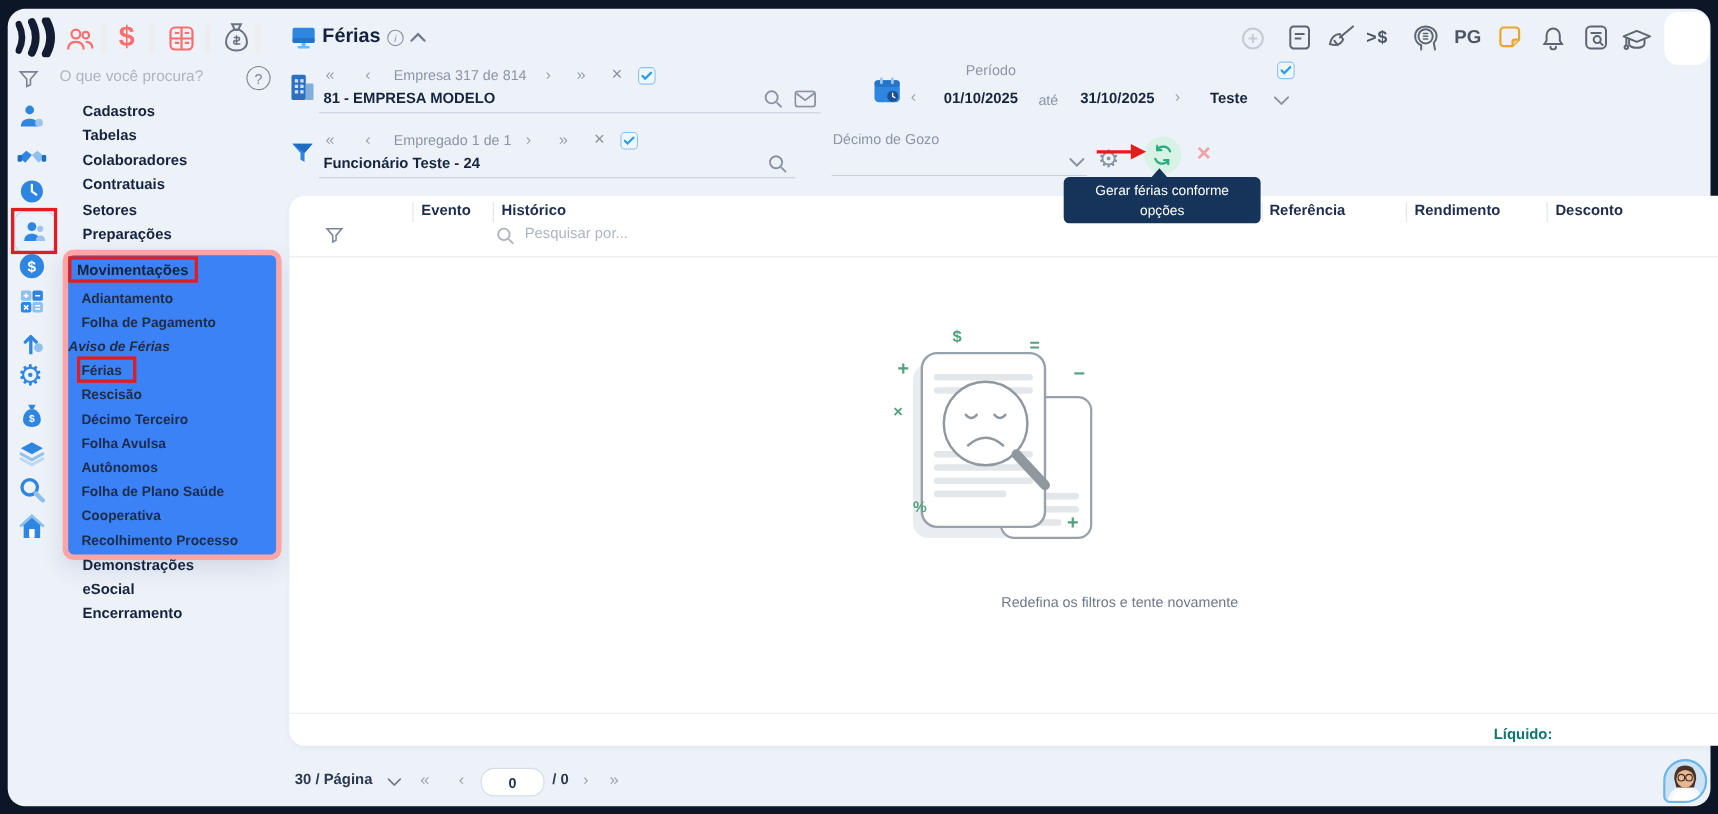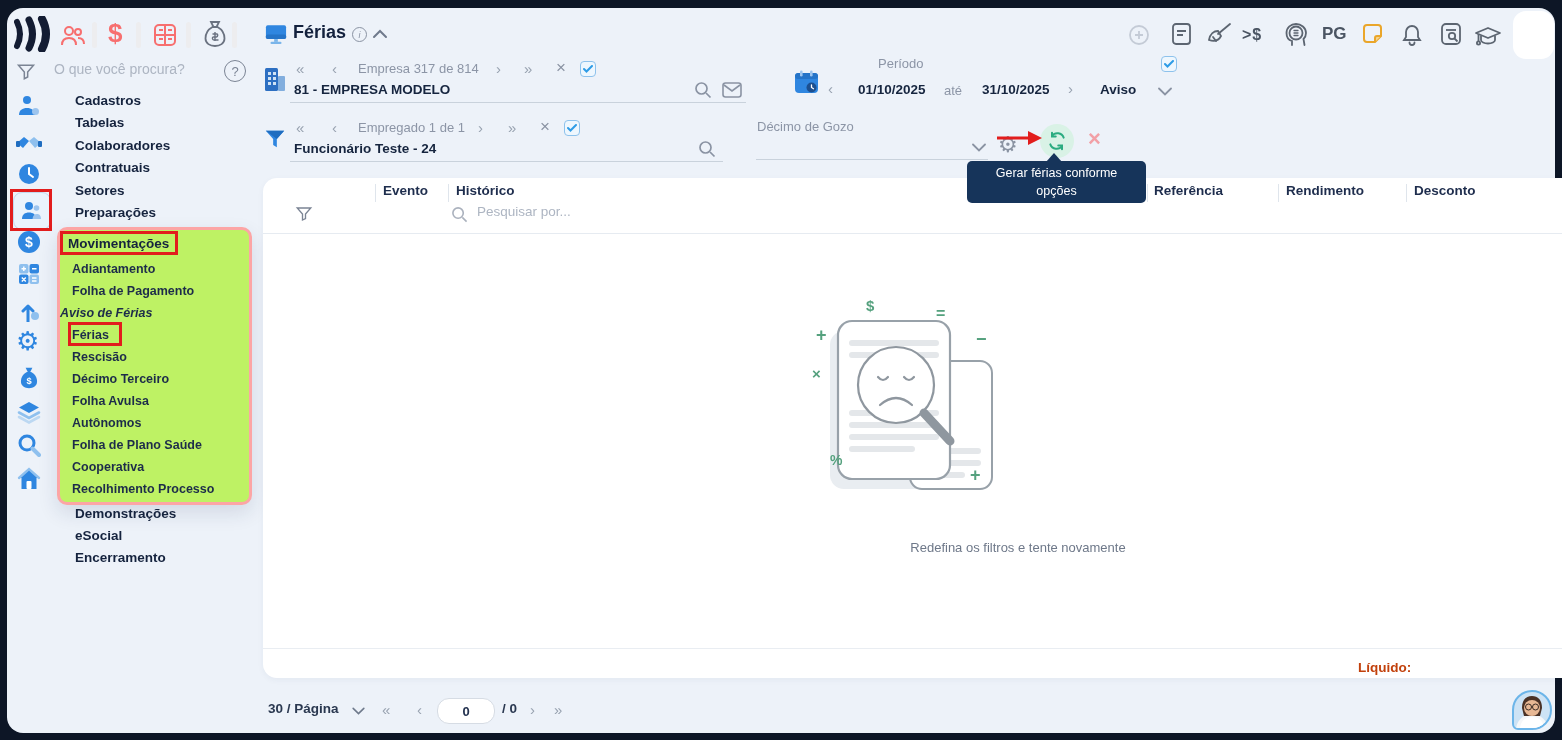--- a/index.html
+++ b/index.html
@@ -7,21 +7,21 @@
   .frame{position:relative;width:1562px;height:740px;background:#0d1626;overflow:hidden;}
   .appbg{position:absolute;left:7px;top:8px;width:1548px;height:725px;background:#edf2f9;border-radius:16px;}
   .abs{position:absolute;}
   .gl{color:#98a2b0;font-size:15px;line-height:18px;user-select:none;}
   .menu{font-weight:700;font-size:13.5px;line-height:22.5px;color:#15233e;white-space:nowrap;}
   .sub{font-weight:600;font-size:12.5px;line-height:22px;color:#1d2c4a;white-space:nowrap;}
   .gray-label{color:#8c95a6;font-size:13px;white-space:nowrap;}
   .bold-val{font-weight:700;color:#16253f;font-size:13.5px;white-space:nowrap;}
   .uline{height:1px;background:#c9d2dc;}
   .cb{width:16px;height:16px;border:1.5px solid #8ec2ec;border-radius:4px;background:#eef7fe;display:flex;align-items:center;justify-content:center;box-sizing:border-box;}
-  .popup{background:#bef264;border:3px solid #fca5a5;border-radius:10px;box-shadow:0 8px 20px rgba(25,45,85,.12);}
+  .popup{background:#3b82f6;border:5px solid #fca5a5;border-radius:10px;box-shadow:0 8px 20px rgba(25,45,85,.12);}
   .redbox{border:3px solid #e21d1d;box-sizing:border-box;background:transparent;}
   .card{background:#ffffff;border-radius:14px;box-shadow:0 2px 6px rgba(30,50,90,.05);}
   .colsep{width:1px;height:18px;background:#dfe5ec;}
   .th{font-weight:600;font-size:13.5px;color:#1e2d4d;white-space:nowrap;}
   .tooltip{background:#16345a;border-radius:5px;color:#fff;font-size:12.5px;line-height:18px;text-align:center;padding:3px 8px;box-sizing:border-box;}
   .tooltip-arrow{width:0;height:0;border-left:8px solid transparent;border-right:8px solid transparent;border-bottom:9px solid #16345a;}
   .mint{background:#d9f2e6;border-radius:50%;}
   .pill{background:#fff;border:1px solid #d6dce4;border-radius:12px;display:flex;align-items:center;justify-content:center;font-size:13px;font-weight:700;color:#21304e;}
   .pgtxt{font-size:13.5px;font-weight:600;color:#2a3850;white-space:nowrap;}
   input{font-family:"Liberation Sans",sans-serif;border:none;outline:none;background:transparent;}
@@ -339,21 +339,21 @@
   <div class="abs cb" style="left:1161px;top:56px;">
     <svg width="10" height="8" viewBox="0 0 10 8" fill="none" stroke="#2e9ce6" stroke-width="2" stroke-linecap="round">
         <path d="M1 4l2.5 2.5L9 1"></path>
       </svg>
   </div>
   <div class="abs gl" style="left:828px;top:80px;">‹</div>
   <div class="abs bold-val" style="left:858px;top:82px;">01/10/2025</div>
   <div class="abs gray-label" style="left:944px;top:83px;">até</div>
   <div class="abs bold-val" style="left:982px;top:82px;">31/10/2025</div>
   <div class="abs gl" style="left:1068px;top:80px;">›</div>
-  <div class="abs bold-val" style="left:1100px;top:82px;">Aviso</div>
+  <div class="abs bold-val" style="left:1100px;top:82px;">Teste</div>
   <div class="abs" style="left:1158px;top:87px;">
     <svg width="14" height="9" viewBox="0 0 14 9" fill="none" stroke="#8a93a3" stroke-width="1.8" stroke-linecap="round">
         <path d="M1 1.5l6 6 6-6"></path>
       </svg>
   </div>
 
   <div class="abs gray-label" style="left:757px;top:119px;">Décimo de Gozo</div>
   <div class="abs uline" style="left:756px;top:159px;width:232px;"></div>
   <div class="abs" style="left:972px;top:143px;">
     <svg width="14" height="9" viewBox="0 0 14 9" fill="none" stroke="#8a93a3" stroke-width="1.8" stroke-linecap="round">
@@ -429,21 +429,21 @@
           <text x="168" y="52" font-size="18">−</text>
           <text x="4" y="86" font-size="15">×</text>
           <text x="22" y="172" font-size="14">%</text>
           <text x="162" y="188" font-size="18">+</text>
         </g>
       </svg>
     </div>
     <div class="abs" style="left:0;right:0;top:362px;text-align:center;font-size:13px;color:#6e7889;margin-left:30px;">Redefina os filtros e tente novamente</div>
 
     <div class="abs" style="left:0;top:470px;width:100%;height:1px;background:#e9edf2;"></div>
-    <div class="abs" style="left:1095px;top:482px;font-size:13.5px;font-weight:700;color:#c2410c;">Líquido:</div>
+    <div class="abs" style="left:1095px;top:482px;font-size:13.5px;font-weight:700;color:#0f766e;">Líquido:</div>
     <div class="abs" style="right:14px;top:482px;font-size:13.5px;color:#16253f;">0,00</div>
   </div>
 
   <div class="abs pgtxt" style="left:268px;top:701px;">30 / Página</div>
   <div class="abs" style="left:352px;top:707px;">
     <svg width="13" height="8" viewBox="0 0 14 9" fill="none" stroke="#6f7a8c" stroke-width="1.8" stroke-linecap="round">
         <path d="M1 1.5l6 6 6-6"></path>
       </svg>
   </div>
   <div class="abs gl" style="left:382px;top:701px;">«</div>

